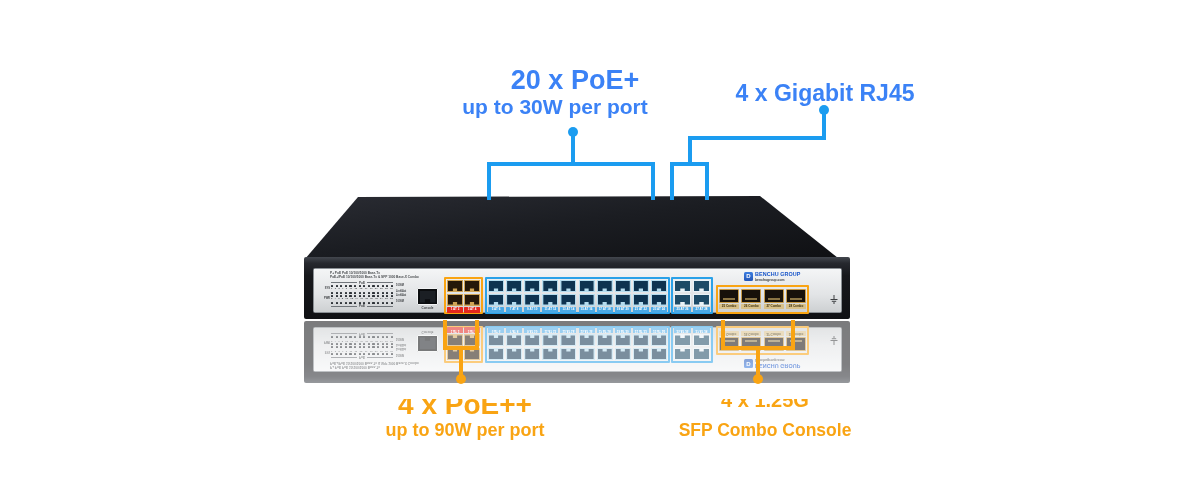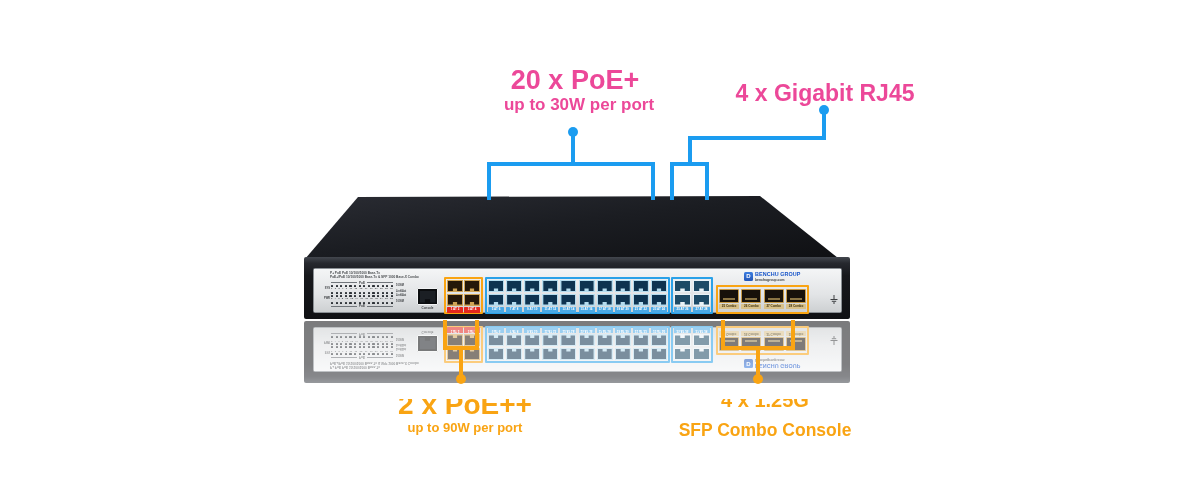--- a/index.html
+++ b/index.html
@@ -1,26 +1,26 @@
 <!DOCTYPE html>
 <html><head>
 <meta charset="utf-8">
 <style>
   html,body{margin:0;padding:0;background:#fff;}
   .stage{position:relative;width:1200px;height:500px;background:#fff;overflow:hidden;
          font-family:"Liberation Sans", sans-serif;}
   
   .ann{position:absolute;text-align:center;font-weight:700;line-height:1.05;}
-  .blue{color:#ec4899;}
+  .blue{color:#3b82f6;}
   .orange{color:#f9a413;}
   .t-main{left:455px;top:66px;width:240px;font-size:27px;}
-  .t-main-sub{left:456px;top:96px;width:246px;font-size:17px;}
+  .t-main-sub{left:432px;top:96px;width:246px;font-size:21px;}
   .t-gig{left:725px;top:81px;width:200px;font-size:23px;}
   .b-poe{left:345px;top:390px;width:240px;font-size:28px;}
-  .b-poe-sub{left:345px;top:421px;width:240px;font-size:13px;}
+  .b-poe-sub{left:345px;top:421px;width:240px;font-size:18px;}
   .b-sfp{left:645px;top:390px;width:240px;font-size:20px;}
   .b-sfp-sub{left:645px;top:421px;width:240px;font-size:17.5px;}
   
   .dot{position:absolute;width:10px;height:10px;border-radius:50%;z-index:3;}
   .dot.blue{background:#1b9cf0;} .dot.orange{background:#f9a413;}
   .seg{position:absolute;background:#1b9cf0;z-index:3;}
   .seg.orange{background:#f9a413;}
   .brk{position:absolute;box-sizing:border-box;border:4px solid #1b9cf0;z-index:3;}
   .brk.open-bottom{border-bottom:none;}
   .brk.open-top{border-top:none;border-color:#f9a413;z-index:4;}
@@ -675,21 +675,21 @@
         <line x1="0.5" y1="4.5" x2="7.5" y2="4.5" stroke="#2a2d30" stroke-width="0.9"></line>
         <line x1="1.8" y1="6.3" x2="6.2" y2="6.3" stroke="#2a2d30" stroke-width="0.9"></line>
         <line x1="3" y1="8" x2="5" y2="8" stroke="#2a2d30" stroke-width="0.9"></line>
       </svg>
     </div>
   </div>
 
   <div class="brk open-top" style="left:443px;top:320px;width:36px;height:30px;"></div>
   <div class="seg orange" style="left:459px;top:348px;width:4px;height:28px;z-index:4;"></div>
   <div class="dot orange" style="left:456px;top:374px;z-index:4;"></div>
-  <div class="ann orange b-poe">2 x PoE++</div>
+  <div class="ann orange b-poe">4 x PoE++</div>
   <div class="ann orange b-poe-sub">up to 90W per port</div>
 
   <div class="brk open-top" style="left:721px;top:320px;width:74px;height:30px;"></div>
   <div class="seg orange" style="left:756px;top:348px;width:4px;height:28px;z-index:4;"></div>
   <div class="dot orange" style="left:753px;top:374px;z-index:4;"></div>
   <div class="ann orange b-sfp">4 x 1.25G</div>
   <div class="ann orange b-sfp-sub">SFP Combo Console</div>
 
 </div>
 

